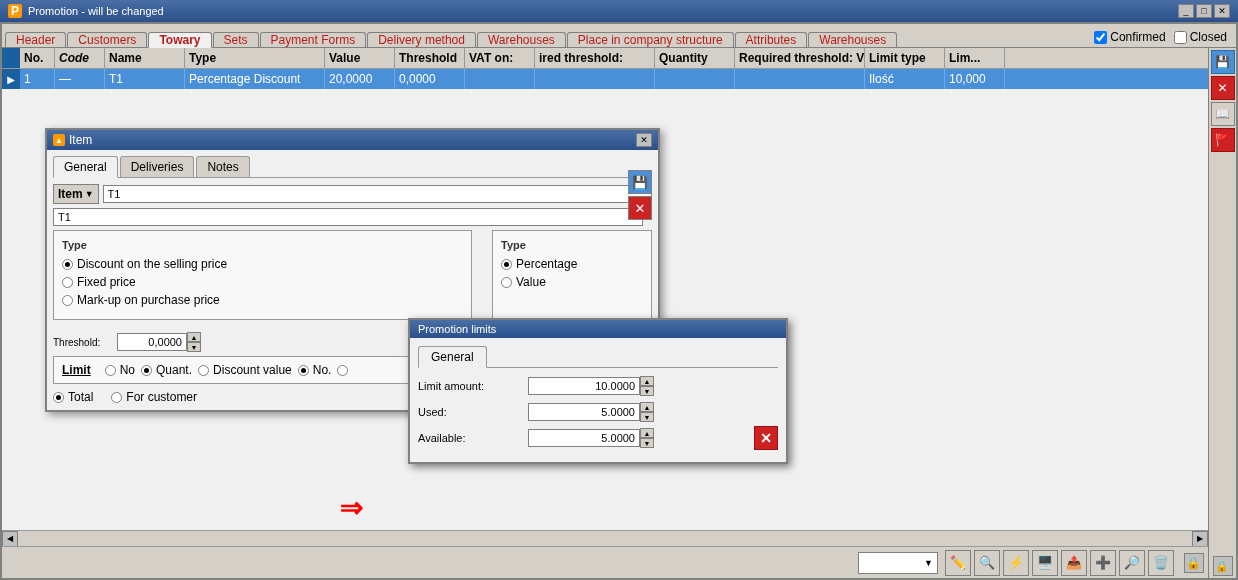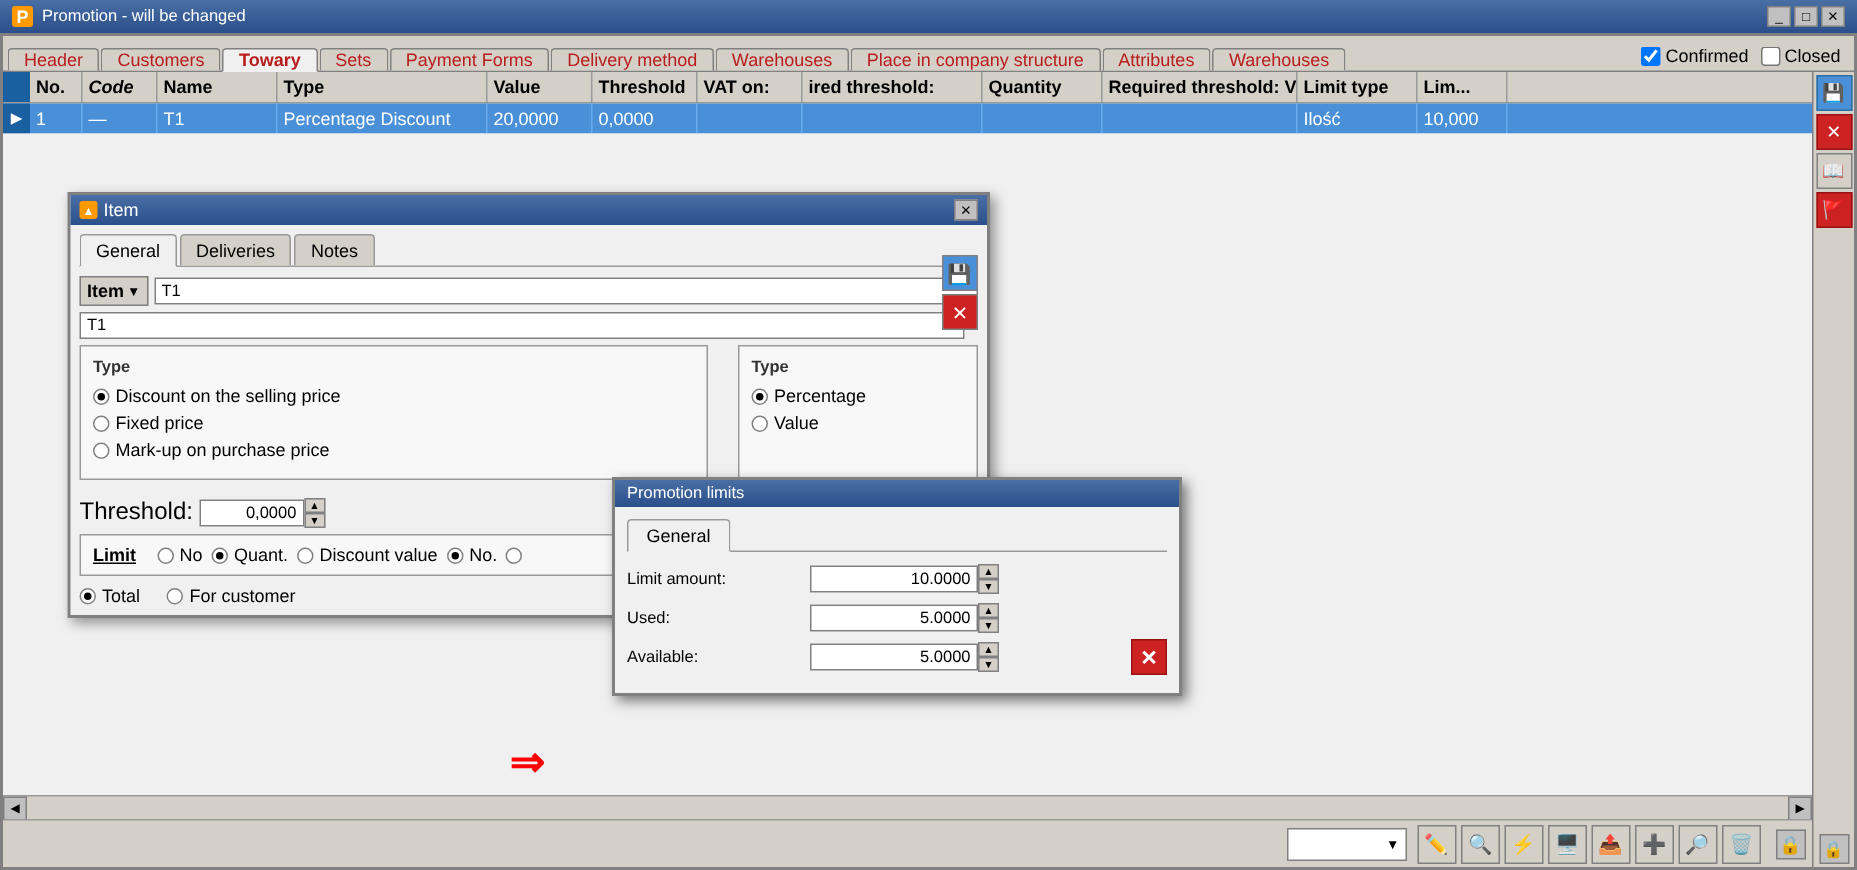--- a/index.html
+++ b/index.html
@@ -277,21 +277,21 @@
 
     
     .spinbox-wrapper { display: flex; align-items: center; }
     .spinbox-input { width: 70px; background: white; border: 1px solid #808080; padding: 2px 4px; font-size: 11px; text-align: right; }
     .spinbox-btns { display: flex; flex-direction: column; }
     .spinbox-btn { width: 14px; height: 10px; background: #d4d0c8; border: 1px solid #808080; cursor: pointer; display: flex; align-items: center; justify-content: center; font-size: 7px; line-height: 1; }
 
     
     .form-section { display: flex; gap: 12px; margin-bottom: 6px; }
     .field-row { display: flex; align-items: center; margin-bottom: 4px; gap: 4px; }
-    .field-label { font-size: 16px; min-width: 60px; }
+    .field-label { font-size: 10px; min-width: 60px; }
 
     
     .limit-section { border: 1px solid #999; padding: 6px 8px; background: #f8f8f8; margin-bottom: 6px; }
     .limit-row { display: flex; align-items: center; gap: 6px; flex-wrap: wrap; }
 
     
     .arrow-indicator {
       position: absolute;
       bottom: 56px;
       left: 340px;
@@ -321,21 +321,21 @@
     .promo-tab-bar { display: flex; border-bottom: 1px solid #999; margin-bottom: 8px; }
     .promo-tab {
       padding: 3px 12px;
       border: 1px solid #999;
       border-bottom: none;
       background: #d4d0c8;
       cursor: pointer;
       border-radius: 3px 3px 0 0;
     }
     .promo-tab.active { background: #f0f0f0; border-bottom: 1px solid #f0f0f0; margin-bottom: -1px; }
-    .promo-field-row { display: flex; align-items: center; margin-bottom: 6px; gap: 22px; }
+    .promo-field-row { display: flex; align-items: center; margin-bottom: 6px; gap: 10px; }
     .promo-label { min-width: 100px; font-size: 11px; }
     .promo-input { width: 112px; background: white; border: 1px solid #808080; padding: 2px 4px; font-size: 11px; text-align: right; }
     .promo-close-btn {
       position: absolute;
       right: 8px;
       bottom: 12px;
       width: 24px;
       height: 24px;
       background: #cc2222;
       border: 1px solid #991111;

